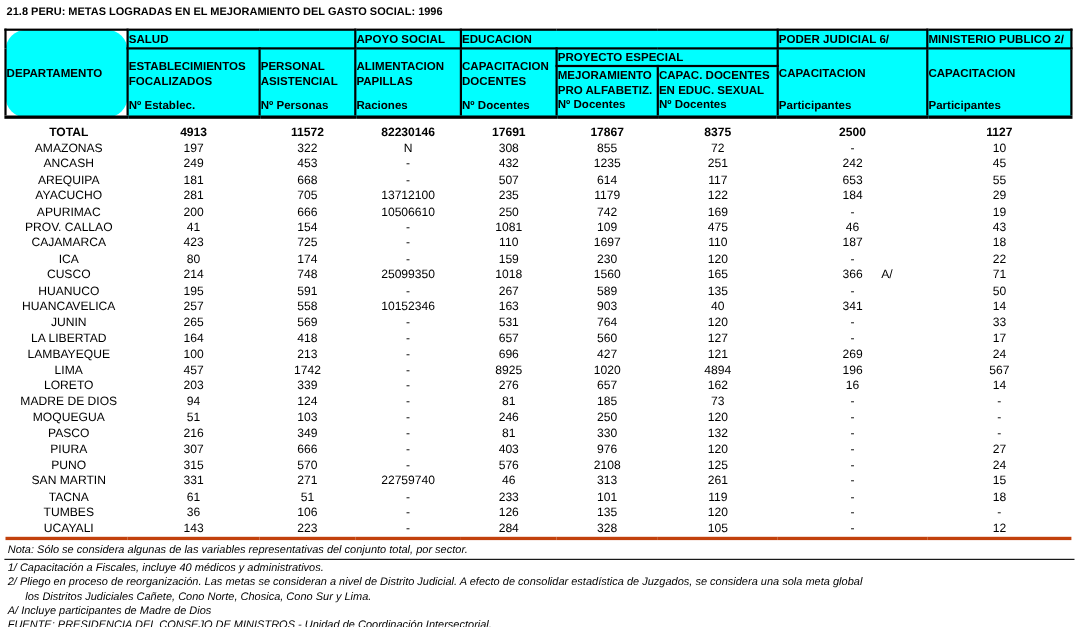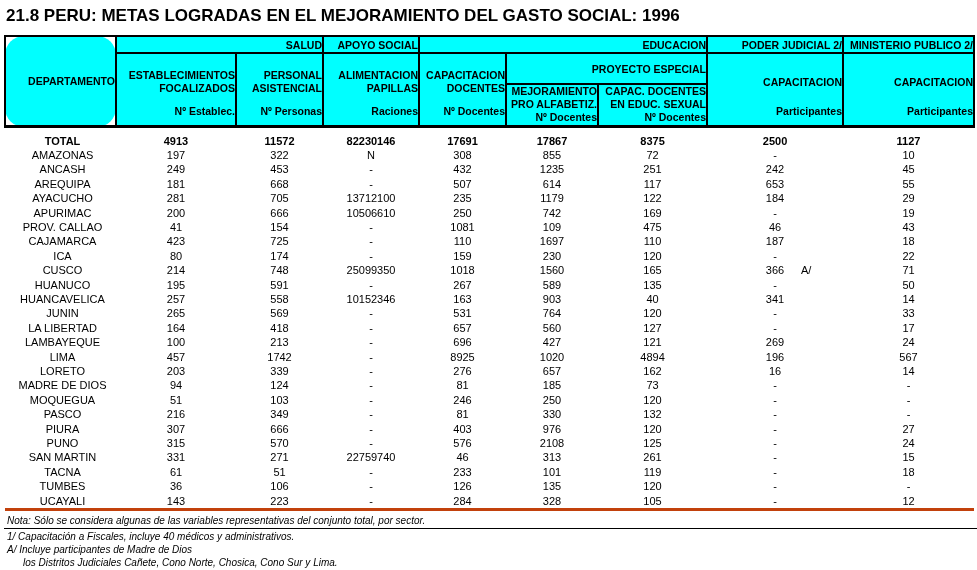--- a/index.html
+++ b/index.html
@@ -5,44 +5,44 @@
   * { margin: 0; padding: 0; box-sizing: border-box; }
   html, body { background: #ffffff; }
   body {
     width: 977px; height: 570px;
     font-family: "Liberation Sans", "DejaVu Sans", sans-serif;
     color: #000;
     overflow: hidden;
   }
   .page { padding: 4px 4px 0 4px; }
   .title {
-    font-size: 17px;
+    font-size: 10px;
     font-weight: bold;
     padding: 2px 0 9px 2px;
     white-space: nowrap;
   }
   table.main {
     border-collapse: collapse;
     table-layout: fixed;
     width: 969px;
   }
   thead td {
     background: var(--header-bg, #00ffff);
     border: 2px solid #000;
     font-weight: bold;
-    text-align: right;
+    text-align: left;
     vertical-align: middle;
     font-size: 10.5px;
     white-space: nowrap;
     overflow: visible;
     padding: 0;
   }
   thead td.bb { border-bottom-width: 3px; }
   tr.group-row td { height: 17px; }
-  tr.proy-row td.proy { height: 31px; }
+  tr.proy-row td.proy { height: 16px; }
   .hx { display: flex; flex-direction: column; height: 60px; }
   .hx-short { height: 40px; }
   .hx .nm {
     flex: 1 1 auto;
     display: flex; flex-direction: column; justify-content: center;
     line-height: 13px;
   }
   .hx .unit { line-height: 13px; padding-bottom: 2px; }
   .dept-h { font-size: 10.5px; border-radius: 19px; }
 
@@ -84,21 +84,21 @@
       <col style="width:109px">
         <col style="width:136px">
         <col style="width:131px">
     </colgroup>
     <thead>
       <tr class="group-row">
         <td rowspan="3" class="dept-h bb">DEPARTAMENTO</td>
         <td colspan="2">SALUD</td>
         <td>APOYO SOCIAL</td>
         <td colspan="3">EDUCACION</td>
-        <td>PODER JUDICIAL 2/</td>
+        <td>PODER JUDICIAL 6/</td>
         <td>MINISTERIO PUBLICO 2/</td>
       </tr>
       <tr class="proy-row">
         <td rowspan="2" class="bb">
           <div class="hx">
               <div class="nm">
                 <span>ESTABLECIMIENTOS</span>
                 <span>FOCALIZADOS</span>
               </div>
               <div class="unit">Nº Establec.</div>
@@ -460,18 +460,19 @@
           <td>-</td>
           <td>12</td>
         </tr>
       </tbody>
   </table>
 
   <div class="notes">
     <div class="note-line">Nota:   Sólo se considera algunas de las variables representativas del conjunto total,  por sector.</div>
     <div class="rule"></div>
     <div class="note-line">1/  Capacitación a Fiscales, incluye 40 médicos y administrativos.</div>
+    <div class="note-line">2/  Pliego en proceso de reorganización.  Las metas se consideran a nivel de Distrito Judicial.  A efecto de consolidar estadística de Juzgados, se considera una sola meta global</div>
+    <div class="note-line indent">los Distritos Judiciales Cañete, Cono Norte, Chosica, Cono Sur y Lima.</div>
     <div class="note-line">A/  Incluye participantes de Madre de Dios</div>
-    <div class="note-line indent">los Distritos Judiciales Cañete, Cono Norte, Chosica, Cono Sur y Lima.</div>
     <div class="note-line">FUENTE:  PRESIDENCIA DEL CONSEJO DE MINISTROS - Unidad de Coordinación Intersectorial.</div>
   </div>
 
 </div>
 
 </body></html>

